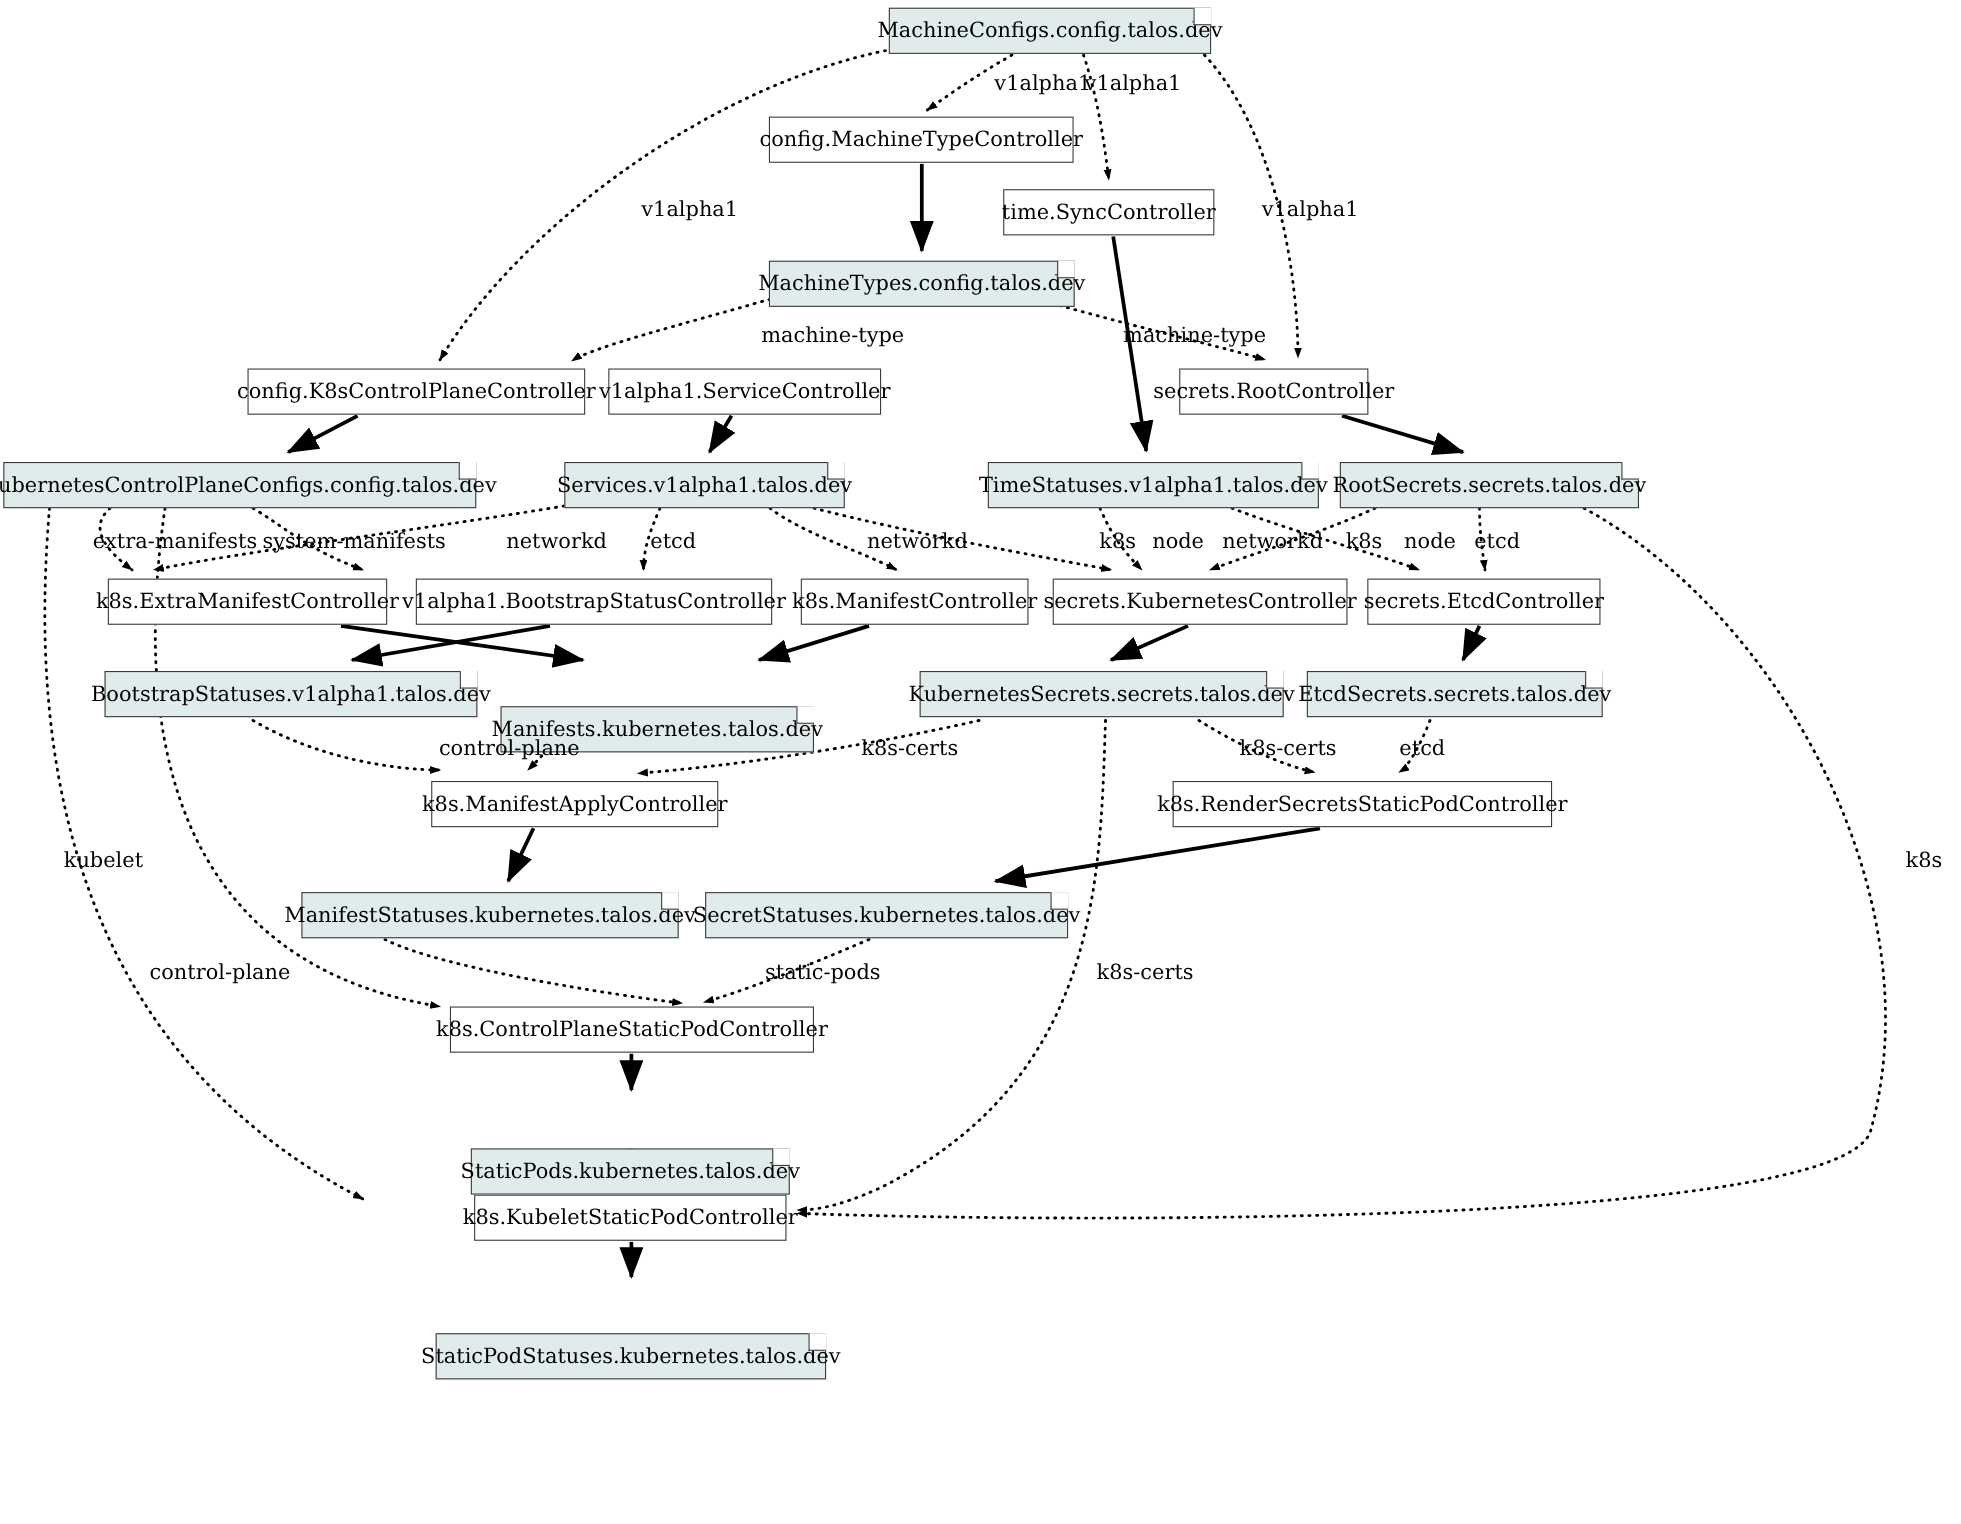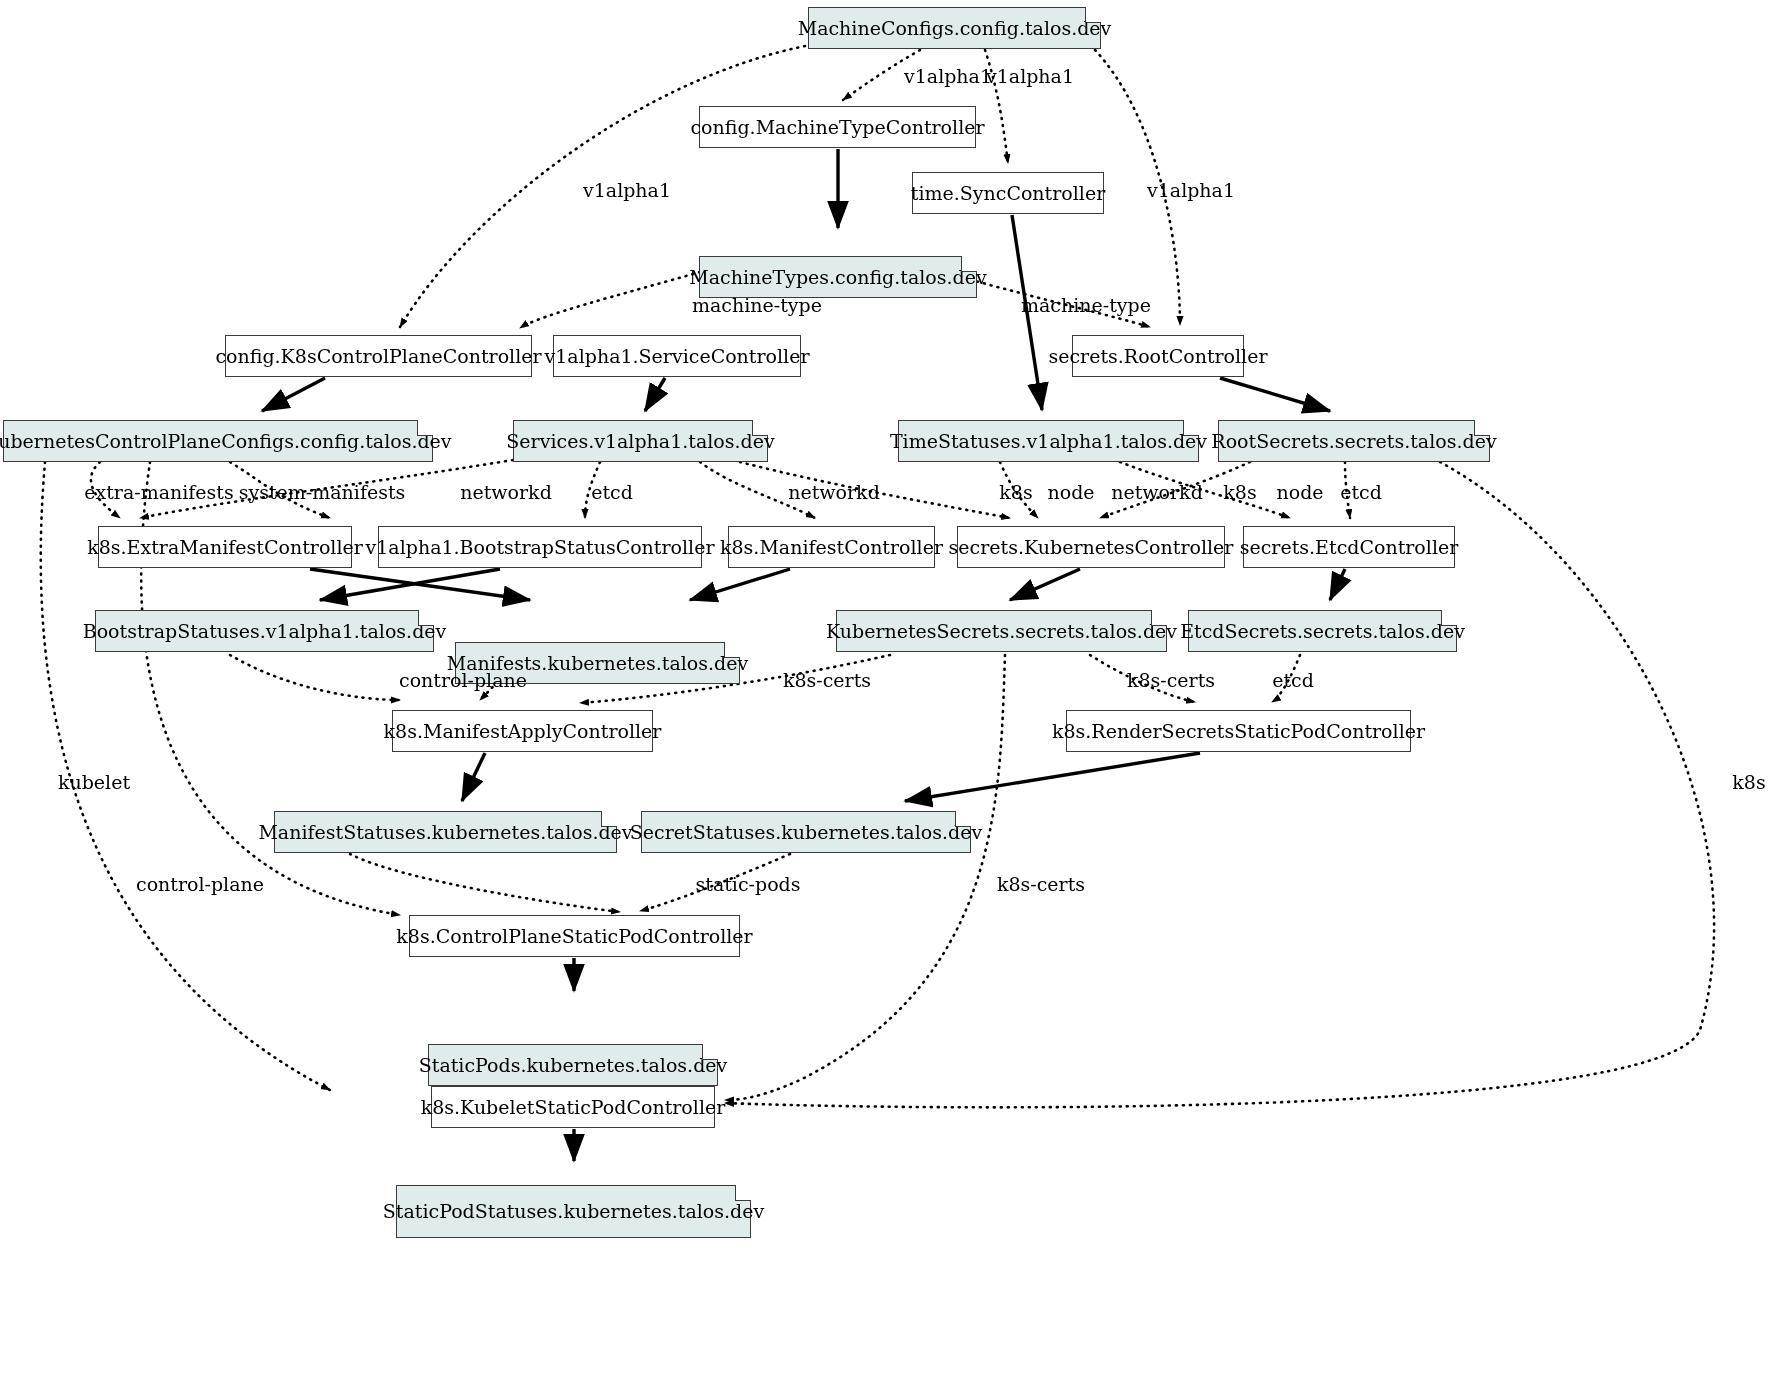--- a/index.html
+++ b/index.html
@@ -91,21 +91,21 @@
   <div id="nodes">
       <div class="nodebox res" style="left: 808px; top: 7px; width: 293px; height: 42px;">
         <span>MachineConfigs.config.talos.dev</span>
       </div>
       <div class="nodebox ctrl" style="left: 699px; top: 106px; width: 277px; height: 42px;">
         <span>config.MachineTypeController</span>
       </div>
       <div class="nodebox ctrl" style="left: 912px; top: 172px; width: 192px; height: 42px;">
         <span>time.SyncController</span>
       </div>
-      <div class="nodebox res" style="left: 699px; top: 237px; width: 278px; height: 42px; margin-top: 19px;">
+      <div class="nodebox res" style="left: 699px; top: 237px; width: 278px; height: 42px;">
         <span>MachineTypes.config.talos.dev</span>
       </div>
       <div class="nodebox ctrl" style="left: 225px; top: 335px; width: 307px; height: 42px;">
         <span>config.K8sControlPlaneController</span>
       </div>
       <div class="nodebox ctrl" style="left: 553px; top: 335px; width: 248px; height: 42px;">
         <span>v1alpha1.ServiceController</span>
       </div>
       <div class="nodebox ctrl" style="left: 1072px; top: 335px; width: 172px; height: 42px;">
         <span>secrets.RootController</span>
@@ -163,21 +163,21 @@
       </div>
       <div class="nodebox ctrl" style="left: 409px; top: 915px; width: 331px; height: 42px;">
         <span>k8s.ControlPlaneStaticPodController</span>
       </div>
       <div class="nodebox res" style="left: 428px; top: 1044px; width: 290px; height: 42px;">
         <span>StaticPods.kubernetes.talos.dev</span>
       </div>
       <div class="nodebox ctrl" style="left: 431px; top: 1086px; width: 284px; height: 42px;">
         <span>k8s.KubeletStaticPodController</span>
       </div>
-      <div class="nodebox res" style="left: 396px; top: 1185px; width: 355px; height: 53px;">
+      <div class="nodebox res" style="left: 396px; top: 1212px; width: 355px; height: 42px;">
         <span>StaticPodStatuses.kubernetes.talos.dev</span>
       </div>
     </div>
   <div id="labels">
       <div class="elabel" style="left: 948px; top: 76px;">v1alpha1</div>
       <div class="elabel" style="left: 1030px; top: 76px;">v1alpha1</div>
       <div class="elabel" style="left: 627px; top: 190px;">v1alpha1</div>
       <div class="elabel" style="left: 1191px; top: 190px;">v1alpha1</div>
       <div class="elabel" style="left: 757px; top: 305px;">machine-type</div>
       <div class="elabel" style="left: 1086px; top: 305px;">machine-type</div>

